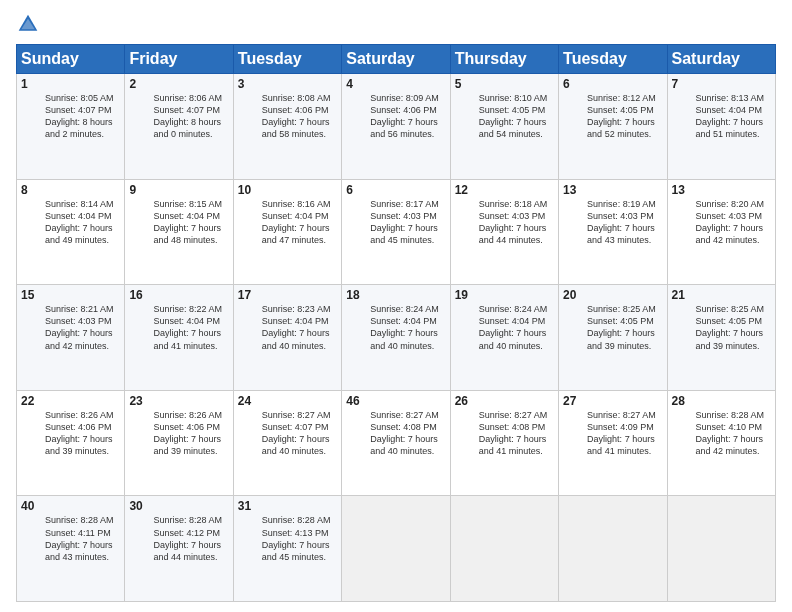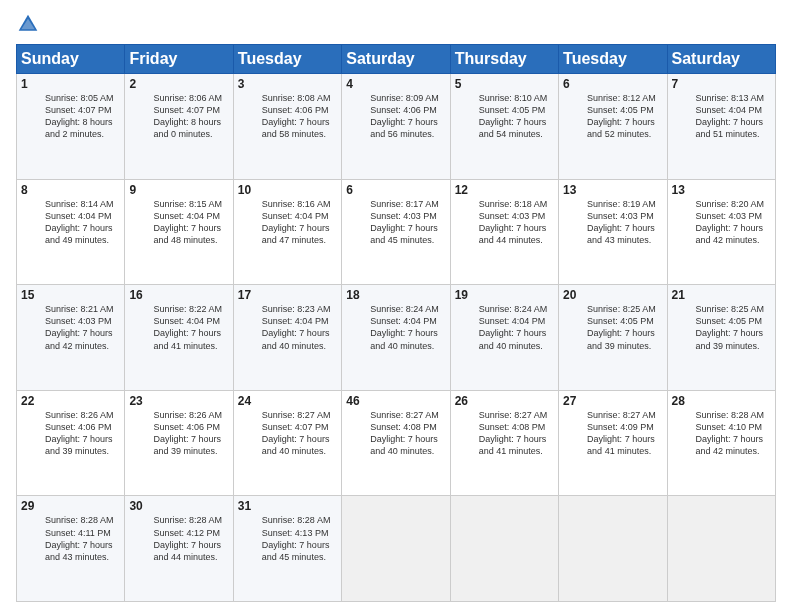--- a/index.html
+++ b/index.html
@@ -254,21 +254,21 @@
             <span class="day-num">27</span>
             <div class="cell-text">Sunrise: 8:27 AM<br>Sunset: 4:09 PM<br>Daylight: 7 hours and 41 minutes.</div>
           </td>
           <td>
             <span class="day-num">28</span>
             <div class="cell-text">Sunrise: 8:28 AM<br>Sunset: 4:10 PM<br>Daylight: 7 hours and 42 minutes.</div>
           </td>
         </tr>
         <tr>
           <td>
-            <span class="day-num">29</span>
+            <span class="day-num">40</span>
             <div class="cell-text">Sunrise: 8:28 AM<br>Sunset: 4:11 PM<br>Daylight: 7 hours and 43 minutes.</div>
           </td>
           <td>
             <span class="day-num">30</span>
             <div class="cell-text">Sunrise: 8:28 AM<br>Sunset: 4:12 PM<br>Daylight: 7 hours and 44 minutes.</div>
           </td>
           <td>
             <span class="day-num">31</span>
             <div class="cell-text">Sunrise: 8:28 AM<br>Sunset: 4:13 PM<br>Daylight: 7 hours and 45 minutes.</div>
           </td>

